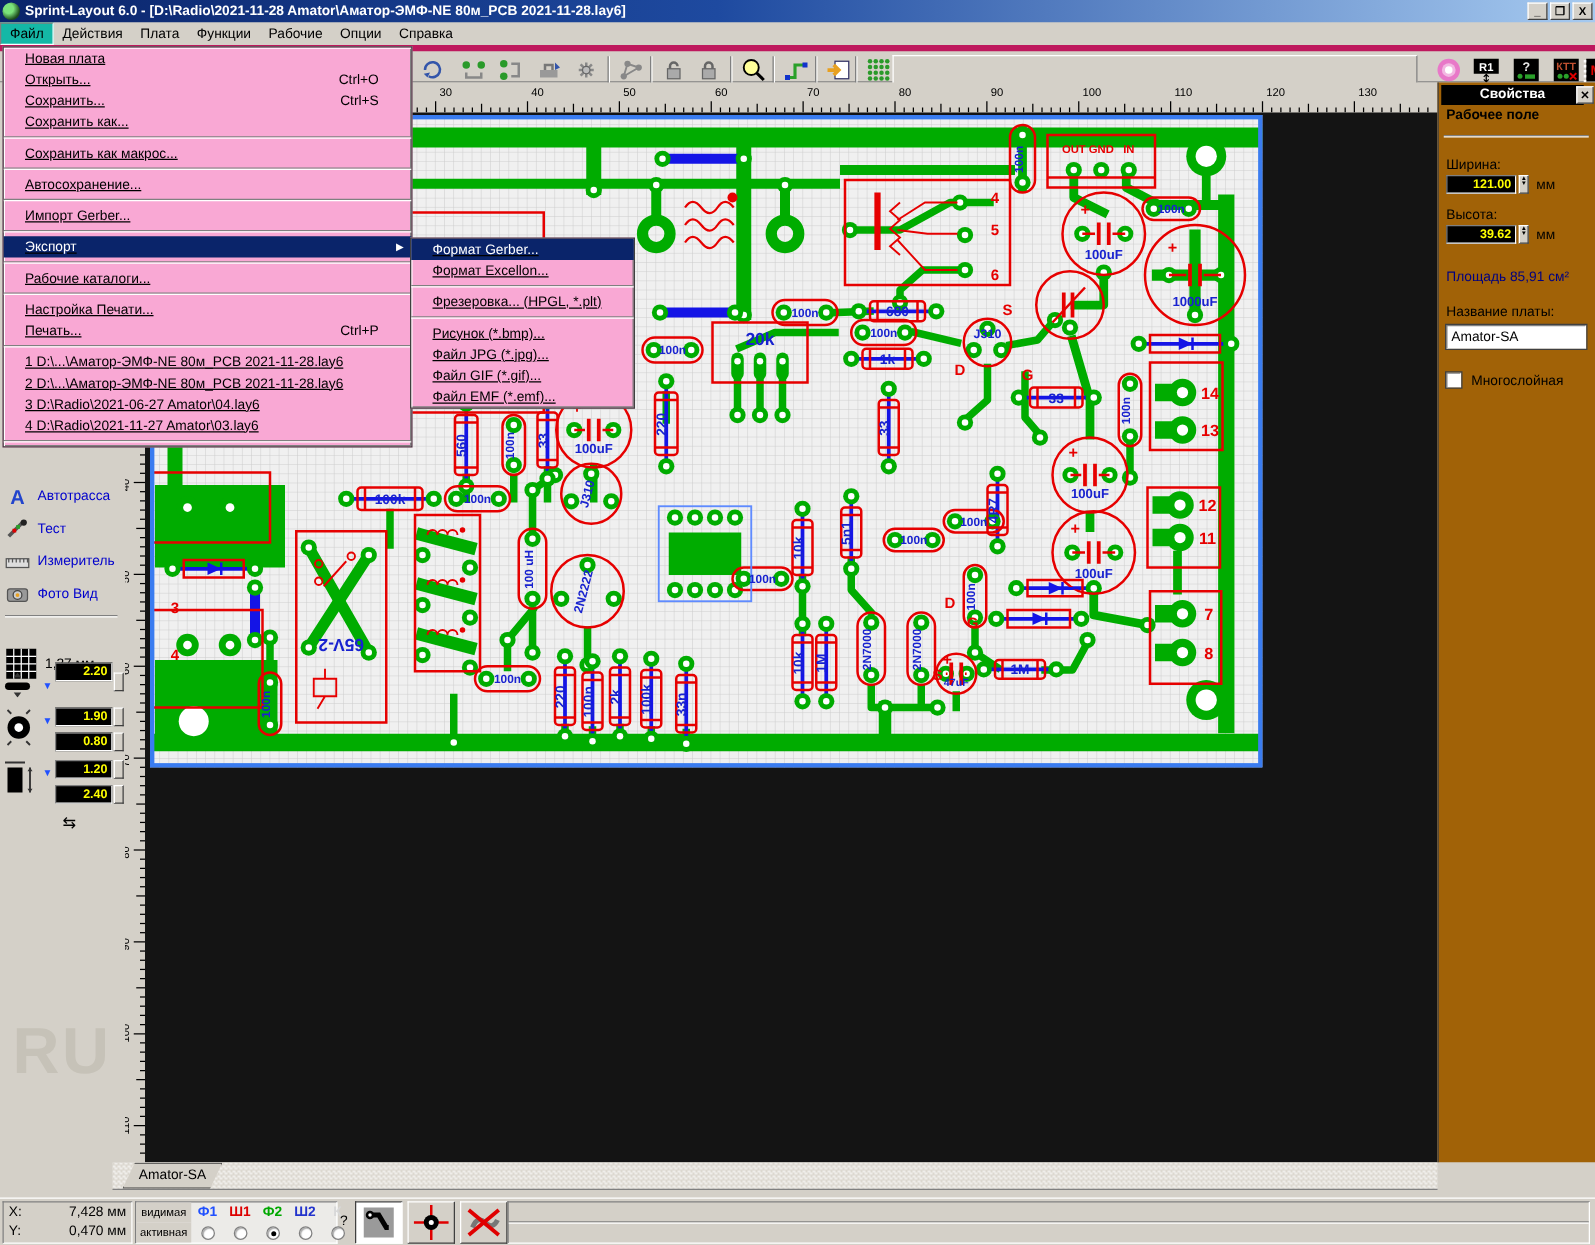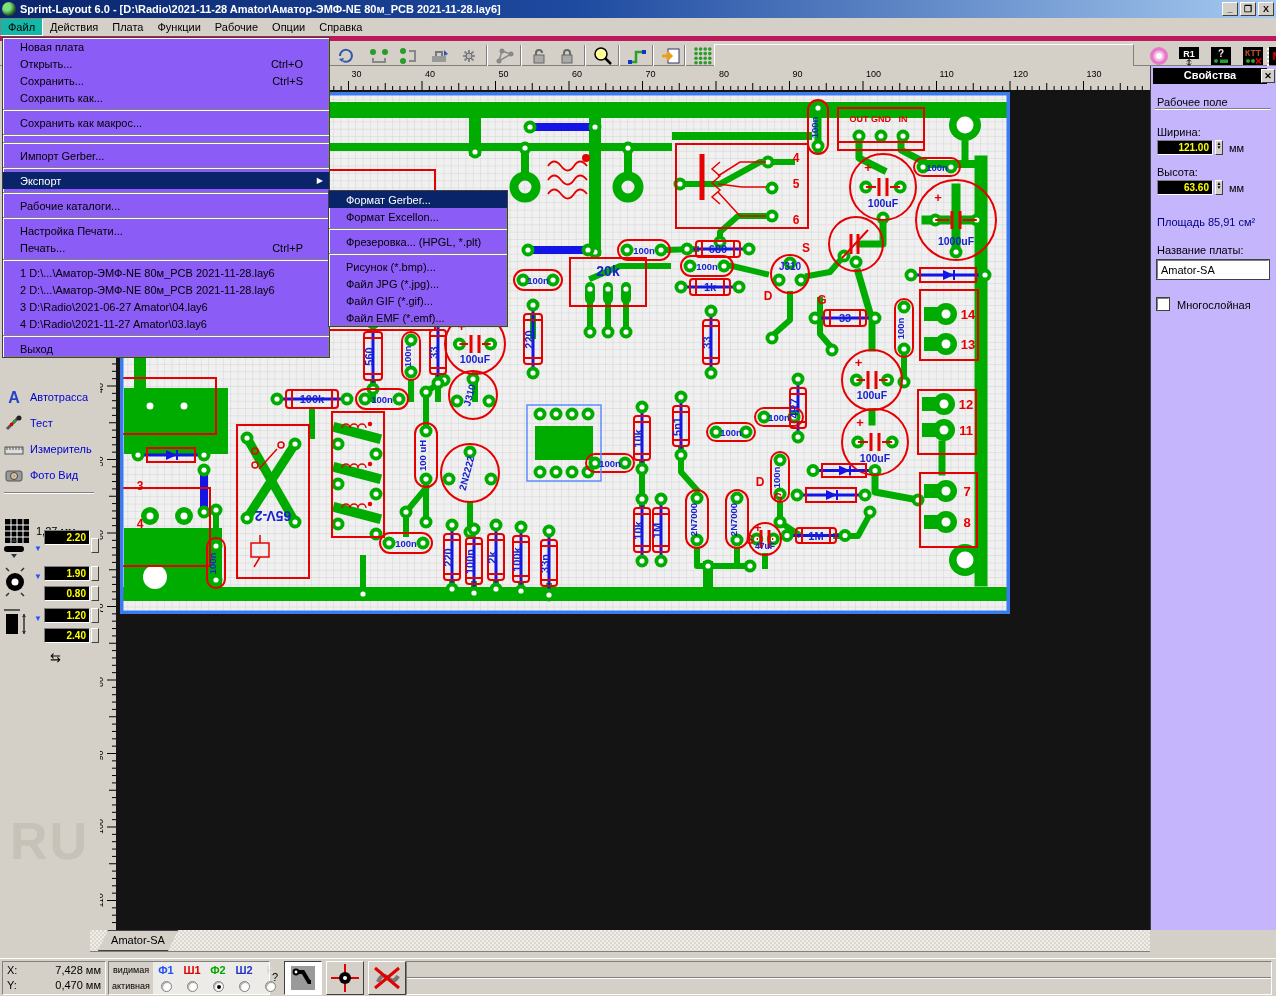--- a/index.html
+++ b/index.html
@@ -47,37 +47,37 @@
   .blackfield { position:absolute; background:#000; color:#ffff00; font-size:10px; font-weight:bold;
     text-align:right; padding:1px 3px 0 0; width:46px; height:15px;
     border:1px solid; border-color:#808080 #fff #fff #808080; }
   .spin { position:absolute; width:8px; height:15px; background:#d4d0c8; border:1px solid;
     border-color:#fff #404040 #404040 #fff; font-size:5px; line-height:4px; text-align:center; color:#000;}
   .ddarrow { position:absolute; color:#2050ff; font-size:8px; }
   #watermark { position:absolute; left:10px; top:745px; font-size:52px; font-weight:bold;
     color:#c6c2b8; letter-spacing:2px; }
 
   
-  #props { left:1150px; top:66px; width:126px; height:864px; background:#c4b5fd;
+  #props { left:1150px; top:66px; width:126px; height:864px; background:#a16207;
     border-left:1px solid #404040; font-size:11px; color:#000; }
   #props-title { position:absolute; left:2px; top:2px; width:114px; height:16px; background:#000;
     color:#fff; font-weight:bold; text-align:center; font-size:11px; padding-top:1px; }
   #props-close { position:absolute; right:1px; top:3px; width:14px; height:14px; background:#d4d0c8;
     border:1px solid; border-color:#fff #404040 #404040 #fff; font-size:9px; font-weight:bold;
     text-align:center; line-height:12px; }
   .props-label { position:absolute; left:6px; }
   .props-hr { position:absolute; left:4px; width:116px; border-top:1px solid #808080; border-bottom:1px solid #fff; }
   #board-name-input { position:absolute; left:6px; top:0; width:112px; height:19px; background:#fff;
     border:1px solid; border-color:#808080 #fff #fff #808080; outline:1px solid #404040; font-size:11px; padding:2px 3px; }
   .checkbox { position:absolute; width:12px; height:12px; background:#fff; border:1px solid;
     border-color:#808080 #fff #fff #808080; outline:1px solid #404040; }
 
   
-  .ddmenu { position:absolute; background:#8b5cf6; border:1px solid #404040;
-    box-shadow:inset 1px 1px 0 #fff, inset -1px -1px 0 #808080; font-size:11px; color:#000; z-index:50; }
+  .ddmenu { position:absolute; background:#f9a8d4; border:1px solid #404040;
+    box-shadow:inset 1px 1px 0 #fff, inset -1px -1px 0 #808080; font-size:11px; color:#000; z-index:50;text-decoration:underline; }
   .mi { position:relative; height:17px; display:flex; align-items:center; padding:0 18px 0 17px; }
   .mi .sc { position:absolute; right:26px; }
   .mi .arrow { position:absolute; right:6px; font-size:8px; }
   .mi.hl { background:#0a246a; color:#fff; }
   .msep { height:8px; display:flex; align-items:center; }
   .msep div { width:100%; border-top:1px solid #808080; border-bottom:1px solid #fff; }
 
   
   #tabstrip { left:0; top:930px; width:1276px; height:28px; background:#d4d0c8; }
   #tab-checker { position:absolute; left:90px; top:0; width:1060px; height:22px;
@@ -1363,28 +1363,28 @@
       <div class="blackfield" style="left: 44px; top: 542px;">1.20</div>
       <div class="spin" style="left: 91px; top: 542px;"></div>
       <div class="blackfield" style="left: 44px; top: 562px;">2.40</div>
       <div class="spin" style="left: 91px; top: 562px;"></div>
       <div style="position: absolute; left: 50px; top: 584px; font-size: 13px; color: rgb(0, 0, 0);">⇆</div>
     </div>
 
   <div class="abs" id="props">
     <div id="props-title">Свойства</div>
     <div id="props-close">✕</div>
-    <div class="props-label" style="top:30px;font-weight:normal;">Рабочее поле</div>
+    <div class="props-label" style="top:20px;font-weight:bold;">Рабочее поле</div>
     <div class="props-hr" style="top:42px;"></div>
     <div class="props-label" style="top:60px;">Ширина:</div>
     <div class="blackfield" style="left:6px;top:74px;width:56px;">121.00</div>
     <div class="spin" style="left:64px;top:74px;">▲<br>▼</div>
     <div class="props-label" style="left:78px;top:76px;">мм</div>
     <div class="props-label" style="top:100px;">Высота:</div>
-    <div class="blackfield" style="left:6px;top:114px;width:56px;">63.60</div>
+    <div class="blackfield" style="left:6px;top:114px;width:56px;">39.62</div>
     <div class="spin" style="left:64px;top:114px;">▲<br>▼</div>
     <div class="props-label" style="left:78px;top:116px;">мм</div>
     <div class="props-label" style="top:150px;color:#000080;">Площадь 85,91 см²</div>
     <div class="props-label" style="top:178px;">Название платы:</div>
     <input id="board-name-input" style="top: 194px;" value="Amator-SA">
     <div class="checkbox" style="left:6px;top:232px;"></div>
     <div class="props-label" style="left:26px;top:233px;">Многослойная</div>
   </div>
 
   <div class="ddmenu" id="file-menu" style="left:2px;top:37px;width:328px;">
@@ -1404,20 +1404,23 @@
       </div>
       <div class="msep">
         <div></div>
       </div>
       <div class="mi">
         <span>Сохранить как макрос...</span>
       </div>
       <div class="msep">
         <div></div>
       </div>
+      <div class="mi">
+        <span>Автосохранение...</span>
+      </div>
       <div class="msep">
         <div></div>
       </div>
       <div class="mi">
         <span>Импорт Gerber...</span>
       </div>
       <div class="msep">
         <div></div>
       </div>
       <div class="mi hl">
@@ -1450,23 +1453,20 @@
         <span>2 D:\...\Аматор-ЭМФ-NE 80м_PCB 2021-11-28.lay6</span>
       </div>
       <div class="mi">
         <span>3 D:\Radio\2021-06-27 Amator\04.lay6</span>
       </div>
       <div class="mi">
         <span>4 D:\Radio\2021-11-27 Amator\03.lay6</span>
       </div>
       <div class="msep">
         <div></div>
-      </div>
-      <div class="mi">
-        <span>Выход</span>
       </div>
     </div>
   <div class="ddmenu" id="export-submenu" style="left:328px;top:190px;width:180px;">
       <div class="mi hl">
         <span>Формат Gerber...</span>
       </div>
       <div class="mi">
         <span>Формат Excellon...</span>
       </div>
       <div class="msep">

